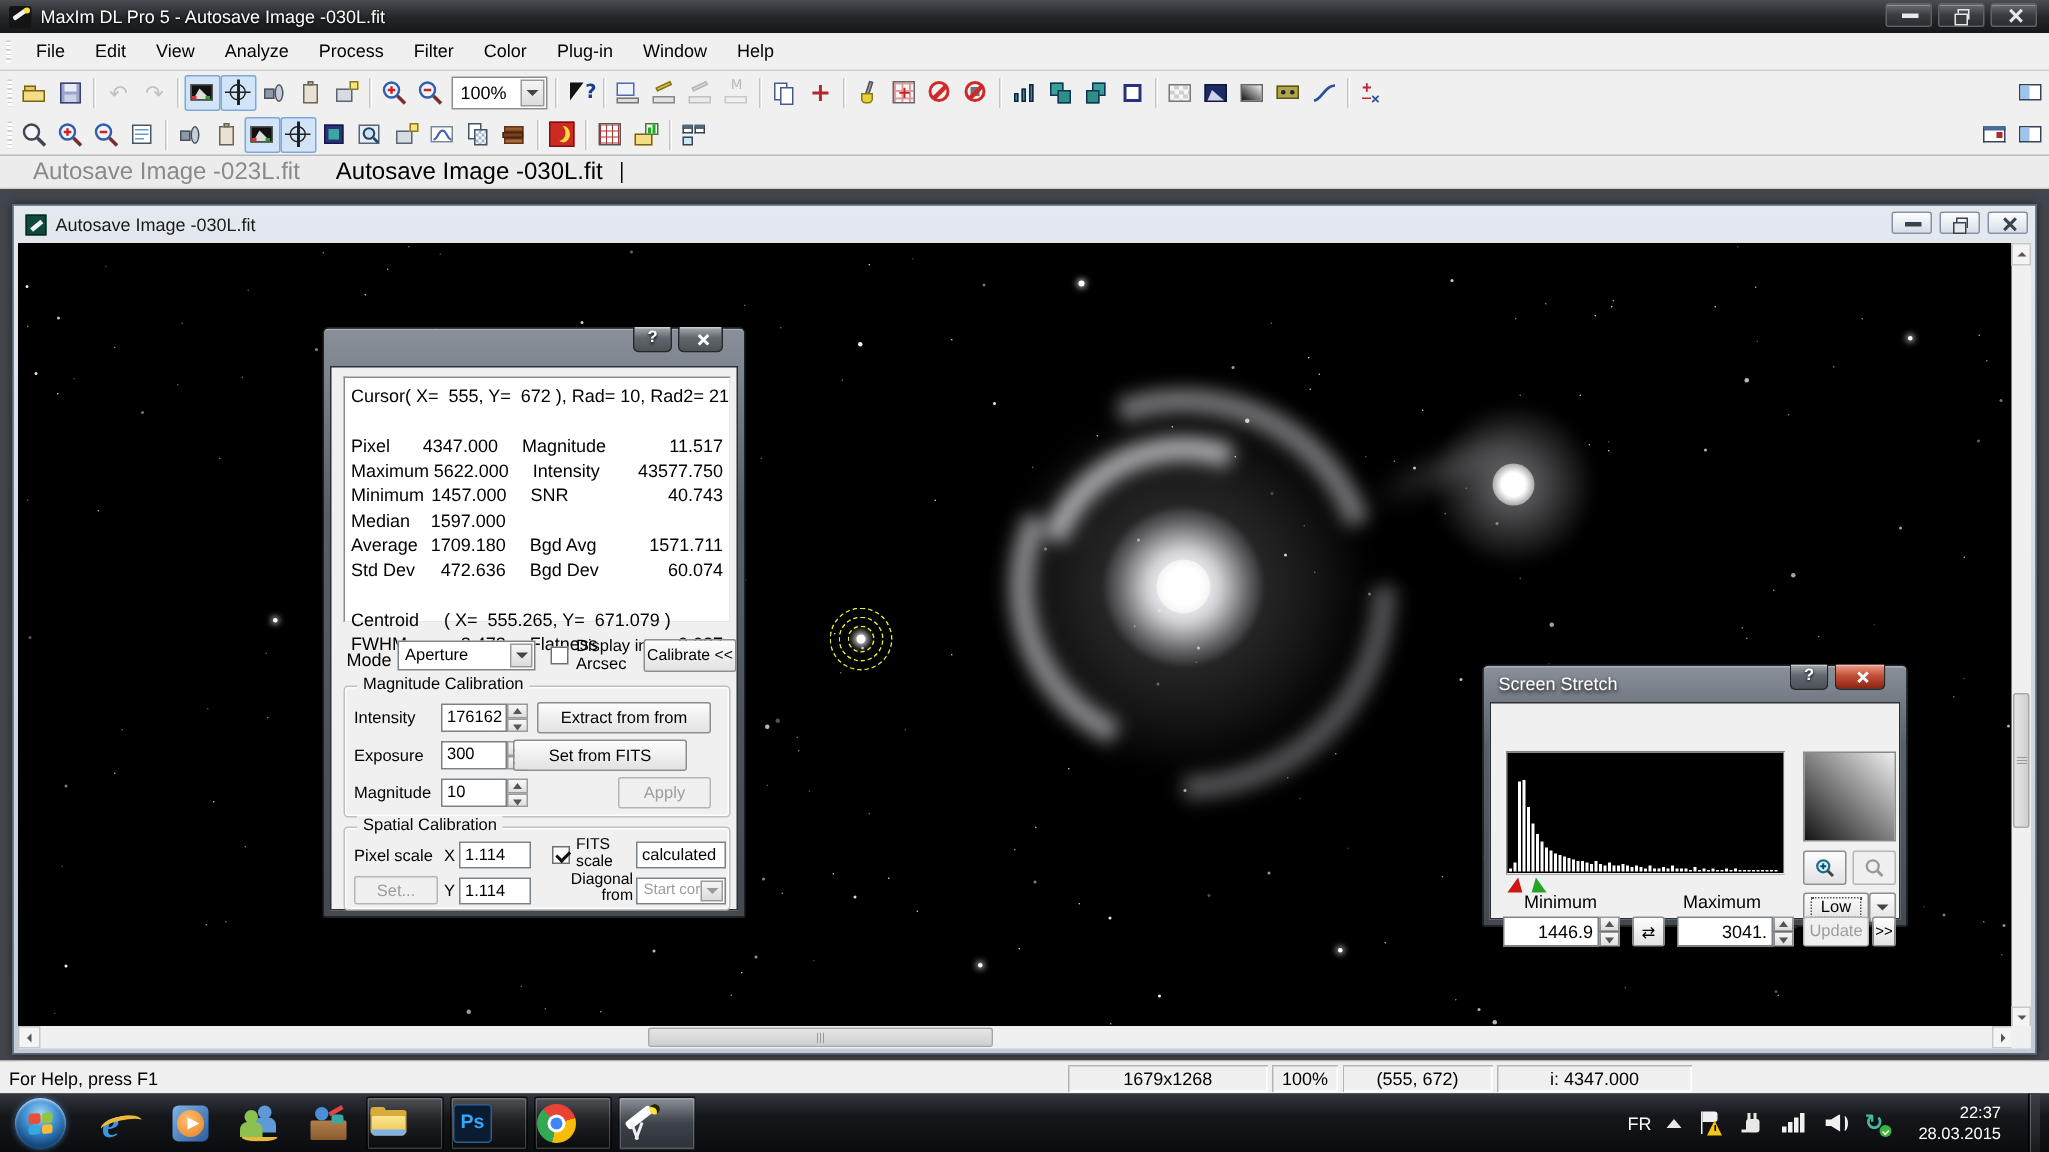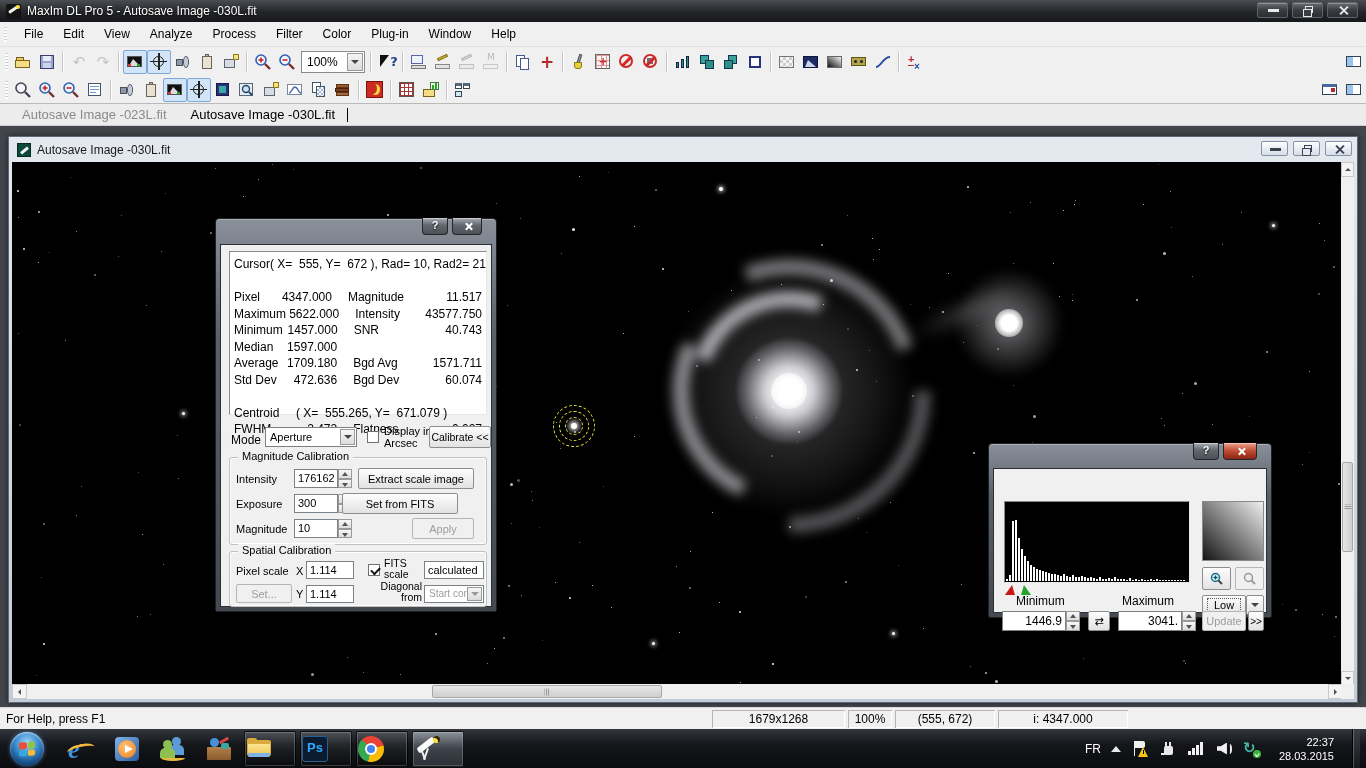--- a/index.html
+++ b/index.html
@@ -46,21 +46,21 @@
   .ib { position:absolute; }
   .tx { position:absolute; left:0; top:0; width:100%; height:100%; display:flex; align-items:center; justify-content:center; font-family:"DejaVu Sans",sans-serif; }
   .sv { position:absolute; left:0; top:0; width:20px; height:20px; }
   .zcombo { width:64px; height:22px; flex:none; position:relative; background:#fff; border:1px solid #8b8b8b; margin:0 2px; }
   .zcombo .zval { position:absolute; left:5px; top:3px; font-size:12px; }
   .zcombo .zdrop { position:absolute; right:1px; top:1px; width:16px; height:18px; background:linear-gradient(#f4f4f4,#dcdcdc); border:1px solid #9a9a9a; }
   .tri-d { position:absolute; left:50%; top:50%; margin:-2px 0 0 -4px; border-left:4px solid transparent; border-right:4px solid transparent; border-top:4px solid #444; width:0; height:0; }
   .tri-u { border-left:3px solid transparent; border-right:3px solid transparent; border-bottom:4px solid #444; width:0; height:0; position:absolute; }
 
   #tabbar { position:absolute; left:0; top:104px; width:1366px; height:22px; background:#ececec; display:flex; align-items:center; padding-left:10px; border-bottom:1px solid #d0d0d0; }
-  .tab { padding:2px 12px; font-size:13px; }
+  .tab { padding:2px 12px; font-size:16px; }
   .tab.inactive { color:#8a8a8a; }
   .tab.active { color:#000; }
   #tab-caret { width:1px; height:14px; background:#000; }
 
   #workspace { position:absolute; left:0; top:126px; width:1366px; height:581px; background:#43474d; }
 
   
   #docwin { position:absolute; left:8px; top:10px; width:1350px; height:567px;
     background:linear-gradient(#e4e9ef,#c3cbd6); border:1px solid #5d6878; box-shadow:0 0 6px rgba(0,0,0,.55); }
   #doc-title { position:absolute; left:0; top:0; right:0; height:25px; display:flex; align-items:center; padding-left:8px; color:#1a1a1a; }
@@ -1011,21 +1011,21 @@
         <span class="lbl" style="left:6px;top:15px;">Intensity</span>
         <span class="inp" style="left:64px;top:11px;width:44px;height:19px;">176162</span>
         <span class="spin" style="left:108px;top:11px;height:19px;">
             <span>
               <i class="tri-u"></i>
             </span>
             <span>
               <i class="tri-dn"></i>
             </span>
           </span>
-        <span class="b3" style="left:128px;top:10px;width:116px;height:21px;">Extract scale image</span>
+        <span class="b3" style="left:128px;top:10px;width:116px;height:21px;">Extract from from</span>
         <span class="lbl" style="left:6px;top:40px;">Exposure</span>
         <span class="inp" style="left:64px;top:36px;width:44px;height:19px;">300</span>
         <span class="spin" style="left:108px;top:36px;height:19px;">
             <span>
               <i class="tri-u"></i>
             </span>
             <span>
               <i class="tri-dn"></i>
             </span>
           </span>
@@ -1059,20 +1059,21 @@
           <span class="cval" style="font-size:10px;">Start corner</span>
           <span class="cbtn">
               <span class="tri-d" style="border-top-color:#9a9a9a;"></span>
             </span>
         </span>
       </div>
     </div>
   </div>
 
   <div id="stretch-dialog" class="aero" style="left:988px;top:317px;width:284px;height:175px;">
+    <div class="atitle">Screen Stretch</div>
     <span class="abtn" style="right:52px;width:26px;">?</span>
     <span class="abtn red" style="right:14px;width:34px;">
         <span class="g-x" style="position:absolute;left:50%;top:50%;"></span>
       </span>
     <div class="acontent" style="top:24px;">
 
       <div id="hist-box">
           <span class="hb" style="height: 2.34%;"></span>
           <span class="hb" style="height: 7.8%;"></span>
           <span class="hb" style="height: 76.44%;"></span>

